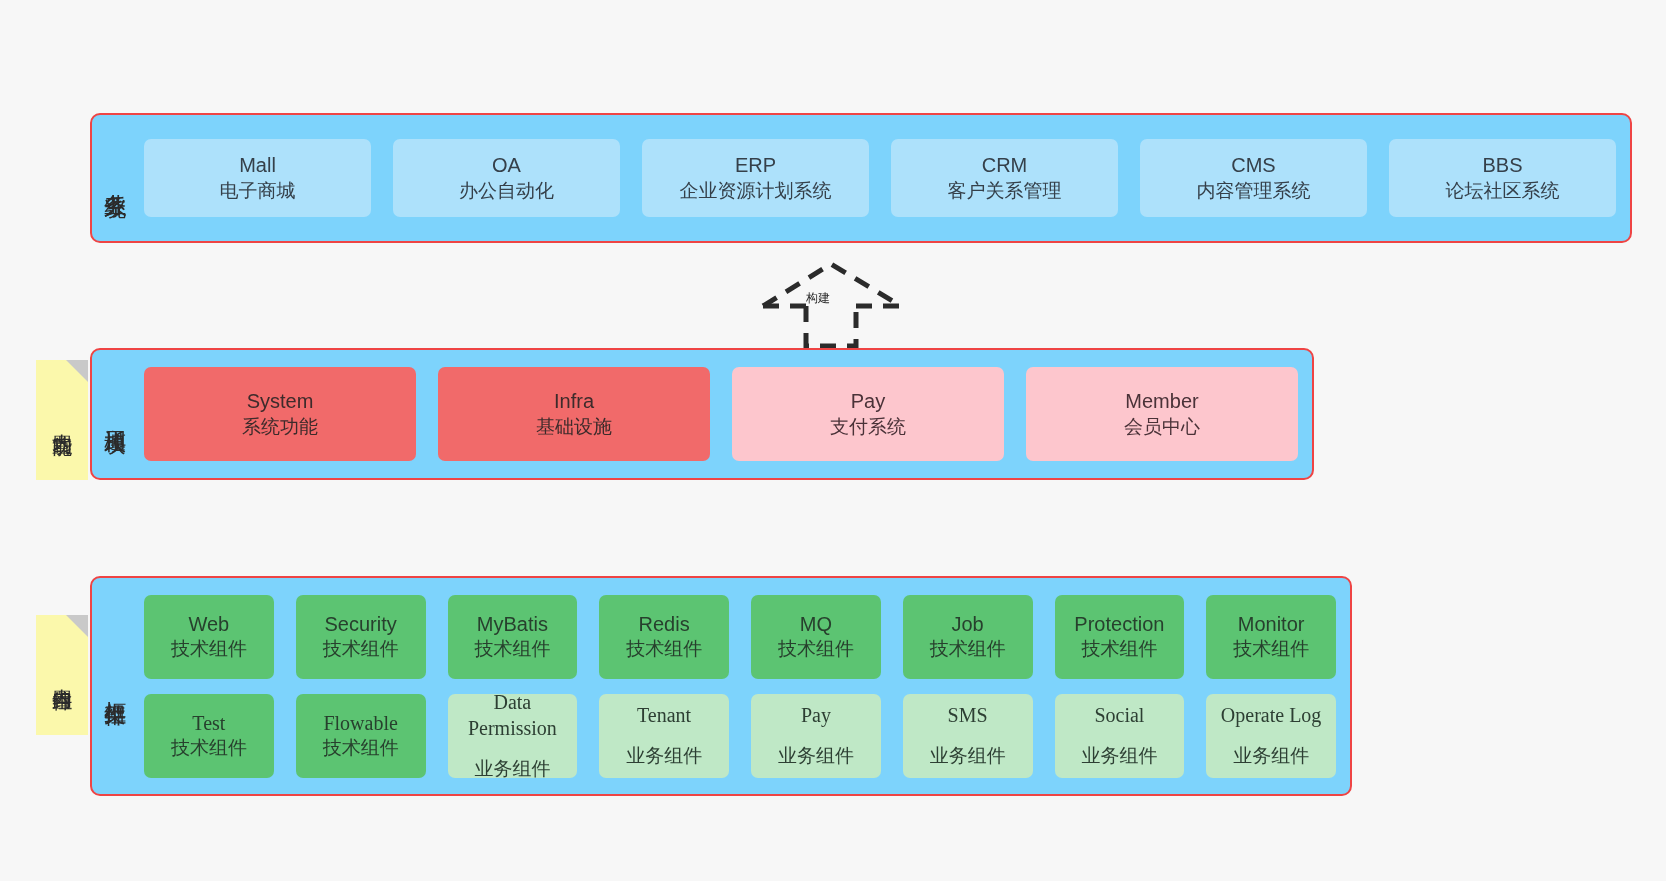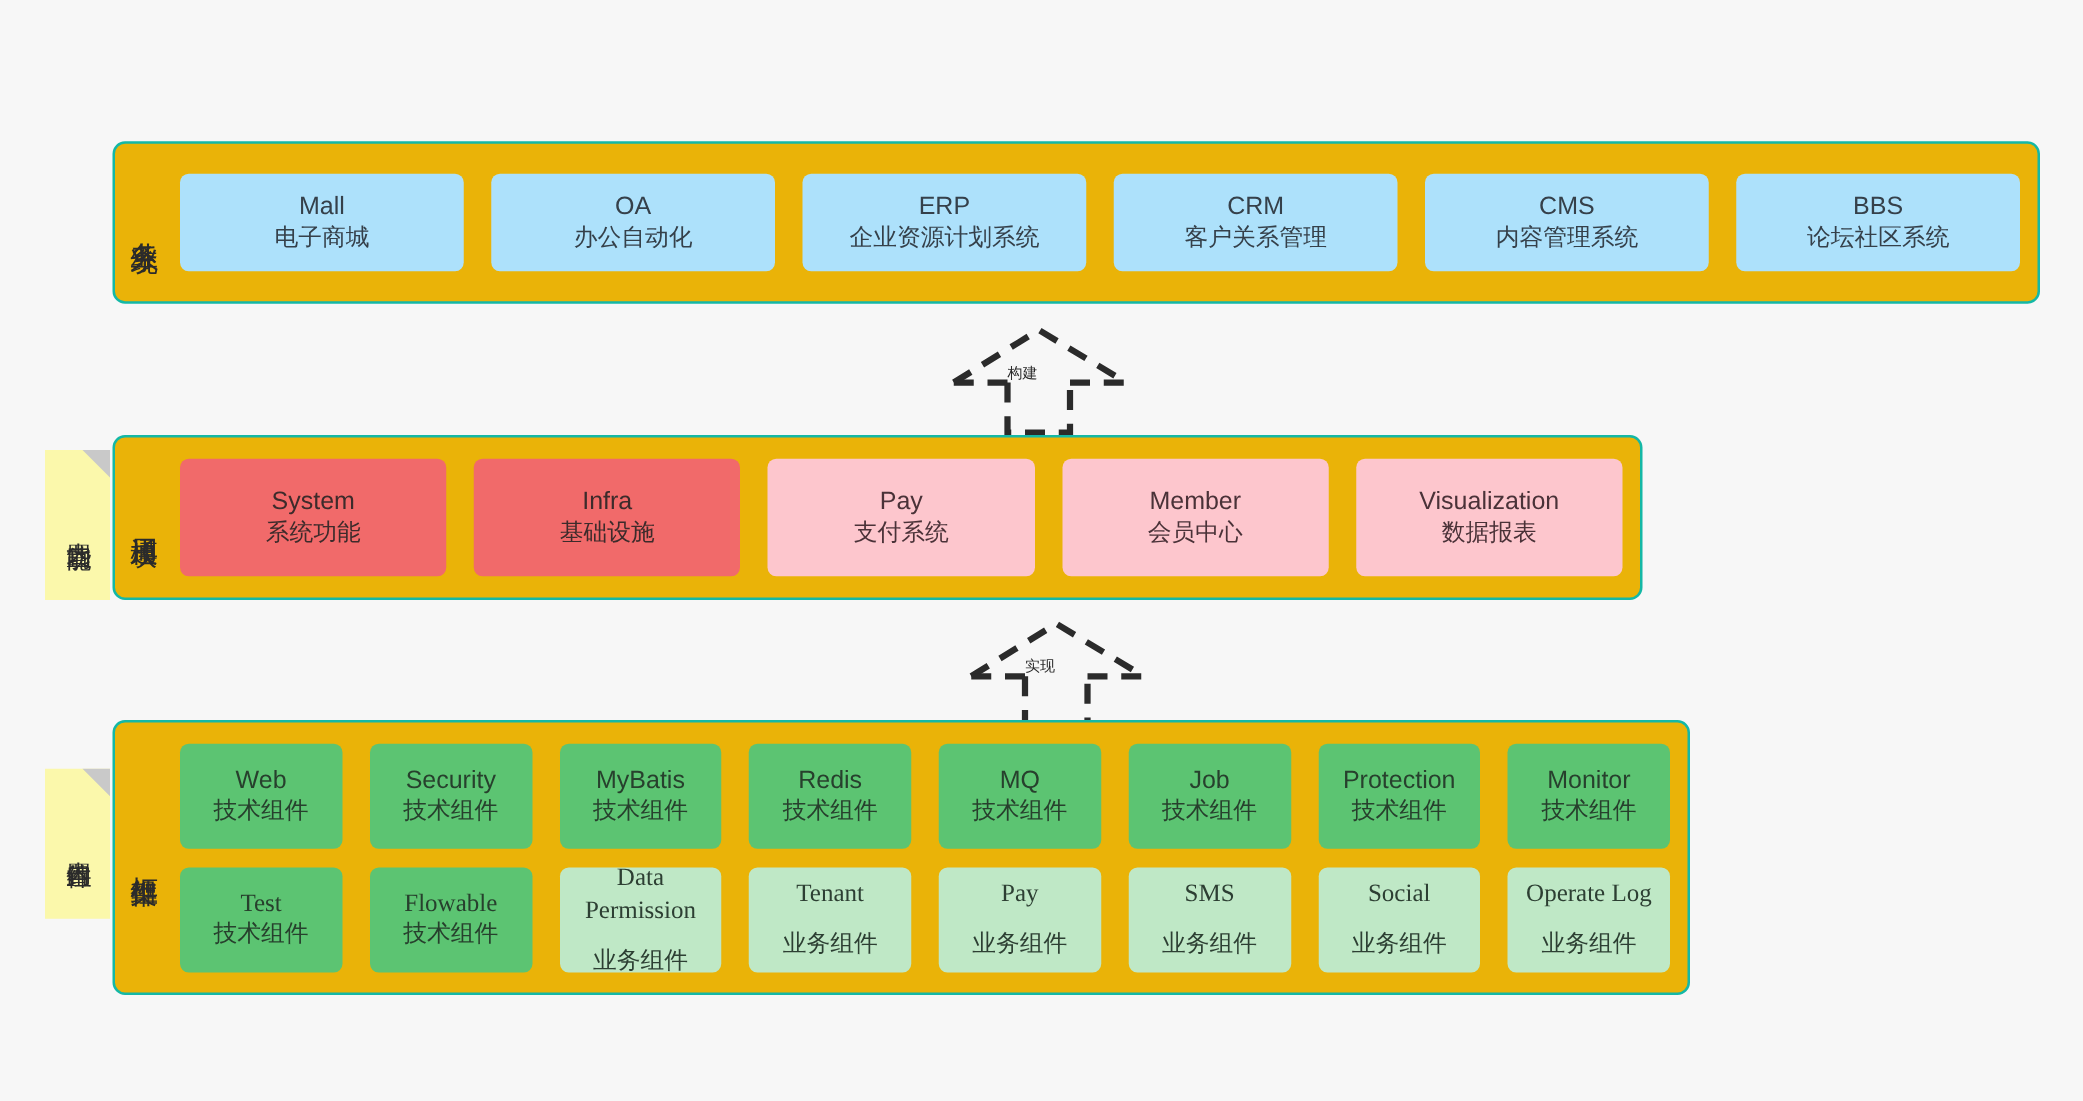--- a/index.html
+++ b/index.html
@@ -20,22 +20,22 @@
     position: absolute;
     left: 0; top: 0;
     width: 1666px;
     height: 881px;
   }
 
   
   .layer {
     position: absolute;
     box-sizing: border-box;
-    background: #eab308;
-    border: 2px solid #14b8a6;
+    background: #7dd3fc;
+    border: 2px solid #ef4444;
     border-radius: 10px;
     display: flex;
     flex-direction: row;
     align-items: stretch;
   }
   .layer-title {
     flex: 0 0 auto;
     width: 46px;
     display: flex;
     align-items: center;
@@ -191,37 +191,24 @@
           <span class="t2">基础设施</span>
         </div>
         <div class="card c-pink h-mid">
           <span class="t1">Pay</span>
           <span class="t2">支付系统</span>
         </div>
         <div class="card c-pink h-mid">
           <span class="t1">Member</span>
           <span class="t2">会员中心</span>
         </div>
-        <div class="card c-pink h-mid">
-          <span class="t1">Visualization</span>
-          <span class="t2">数据报表</span>
-        </div>
       </div>
     </div>
   </div>
 
-  <div class="arrow-wrap" style="left:772px; top:493px; width:150px; height:90px;">
-    <svg width="150" height="90" viewBox="0 0 150 90">
-      <polyline points="5,48 73,6 143,48" fill="none" stroke="#2b2b2b" stroke-width="5" stroke-dasharray="16,11" stroke-linecap="butt"></polyline>
-      <polyline points="5,48 48,48" fill="none" stroke="#2b2b2b" stroke-width="5" stroke-dasharray="16,11"></polyline>
-      <polyline points="98,48 143,48" fill="none" stroke="#2b2b2b" stroke-width="5" stroke-dasharray="16,11"></polyline>
-      <polyline points="48,48 48,88 98,88 98,48" fill="none" stroke="#2b2b2b" stroke-width="5" stroke-dasharray="16,11"></polyline>
-    </svg>
-    <div class="arrow-label" style="left:48px; top:32px;">实现</div>
-  </div>
 
   <div class="sticky" id="sticky-2" style="left:36px; top:615px; width:52px; height:120px;">
     <span>内置组件</span>
   </div>
 
   <div class="layer" id="layer-framework" style="left:90px; top:576px; width:1262px; height:220px;border-radius:10px;">
     <div class="layer-title">框架组件</div>
     <div class="layer-body">
 
       <div class="row">

